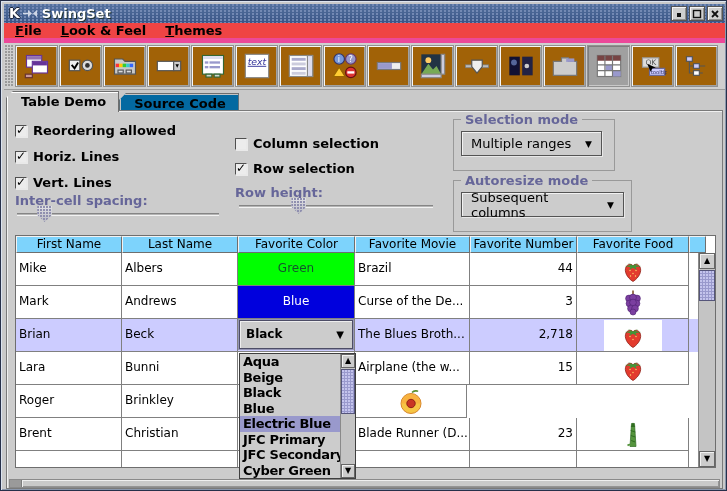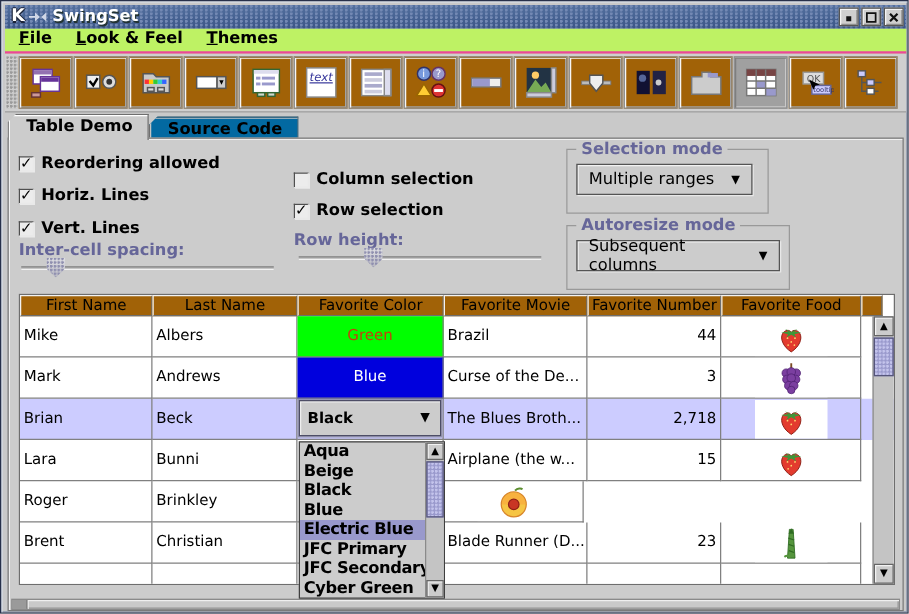--- a/index.html
+++ b/index.html
@@ -14,22 +14,22 @@
     background-image:radial-gradient(circle at 1px 1px,#7389b4 1px,transparent 1.4px),linear-gradient(180deg,#54719f,#3a5586);
     background-size:4px 3px,auto;}
   .kicon{font-weight:900;color:#fff;font-size:14px;line-height:15px;padding:0 3px;
     text-shadow:1px 0 #1c2438,-1px 0 #1c2438,0 1px #1c2438,0 -1px #1c2438}
   .title-text{color:#fff;font-weight:bold;font-size:13px;margin-left:4px;text-shadow:1px 1px 0 #233}
   .winbtns{margin-left:auto;display:flex;gap:2px}
   .wbtn{width:16px;height:15px;background:#cfcfcf;border:1px solid #555;
     box-shadow:inset 1px 1px 0 #f4f4f4,inset -1px -1px 0 #8f8f8f;display:flex;align-items:center;justify-content:center}
 
   
-  .menubar{left:3px;top:22px;width:721px;height:20px;background:#bef264;display:flex;
-    border-bottom:2px solid #ec4899}
+  .menubar{left:3px;top:22px;width:721px;height:20px;background:#ef4444;display:flex;
+    border-bottom:5px solid #ec4899}
   .menu-item{font-weight:bold;padding:0 8px;margin-left:3px;cursor:default}
   .menu-item::first-letter{text-decoration:underline}
 
   
   .toolbar{left:3px;top:42px;width:721px;height:47px;background:#cfcfcf;display:flex;align-items:center;
     border-bottom:1px solid #9c9c9c}
   .grip{width:9px;height:42px;margin:0 1px;background-image:radial-gradient(circle at 1px 1px,#9a9a9a 1px,transparent 1.2px);background-size:3px 3px}
   .tbtn{width:43px;height:42px;margin-right:1px;background:#a16207;border:1px solid #909090;
     box-shadow:inset 1px 1px 0 #f6f6f6,inset -1px -1px 0 #a2a2a2;display:flex;align-items:center;justify-content:center}
   .tbtn.pressed{background:#a0a0a0;box-shadow:inset 1px 1px 0 #7e7e7e,inset -1px -1px 0 #c9c9c9}
@@ -59,30 +59,30 @@
     background-size:3px 3px,auto;clip-path:polygon(0 0,100% 0,100% 55%,50% 100%,0 55%)}
   .group{position:absolute;border:1px solid #999}
   .gtitle{position:absolute;top:-8px;left:7px;background:#ccc;padding:0 4px;font-weight:bold;color:#666699;white-space:nowrap}
   .combo{position:absolute;height:25px;background:#ccc;border:1px solid #545454;
     box-shadow:inset 1px 1px 0 #f2f2f2,1px 1px 0 #e8e8e8;display:flex;align-items:center;font-weight:normal;padding:0 9px}
   .combo .arr{margin-left:auto;font-size:9px;padding-left:10px}
 
   
   .table{position:absolute;left:8px;top:124px;width:701px;height:233px;background:#fff;border:1px solid #6e6e6e}
   .thead{display:flex;height:17px}
-  .th{background:#a16207;border:1px solid;border-color:#f2f2f2 #6e6e6e #6e6e6e #f2f2f2;
+  .th{background:#7dd3fc;border:1px solid;border-color:#f2f2f2 #6e6e6e #6e6e6e #f2f2f2;
     font-size:12px;text-align:center;line-height:14px;overflow:hidden;white-space:nowrap}
   .tr{display:flex;height:33px;background:#fff}
   .tr.sel{background:#ccccff}
   .td{border-right:1px solid #808080;border-bottom:1px solid #808080;font-size:12px;line-height:31px;
     padding:0 3px;overflow:hidden;white-space:nowrap}
   .td.num{text-align:right}
   .td.ctr{text-align:center}
   .c0{width:106px}.c1{width:116px}.c2{width:117px}.c3{width:115px}.c4{width:107px}.c5{width:112px}
-  .cell-green{background:#00ff00;color:#c2410c}
+  .cell-green{background:#00ff00;color:#14532d}
   .cell-blue{background:#0000dd;color:#fff}
   .td.food{display:flex;align-items:center;justify-content:center;padding:0}
   .foodbox{width:58px;height:31px;background:#fff;display:flex;align-items:center;justify-content:center}
   .emptyrow{display:flex;height:16px;background:#fff}
   .ecell{border-right:1px solid #808080;height:100%}
 
   
   .cell-editor{height:29px;margin:1px;background:#ccc;border:1px solid #4d4d66;box-shadow:0 0 0 1px #9595b5,inset 1px 1px 0 #eee;
     display:flex;align-items:center;font-weight:bold;padding-left:6px}
   .cell-editor .arr{margin-left:auto;font-size:10px;padding-right:8px}

